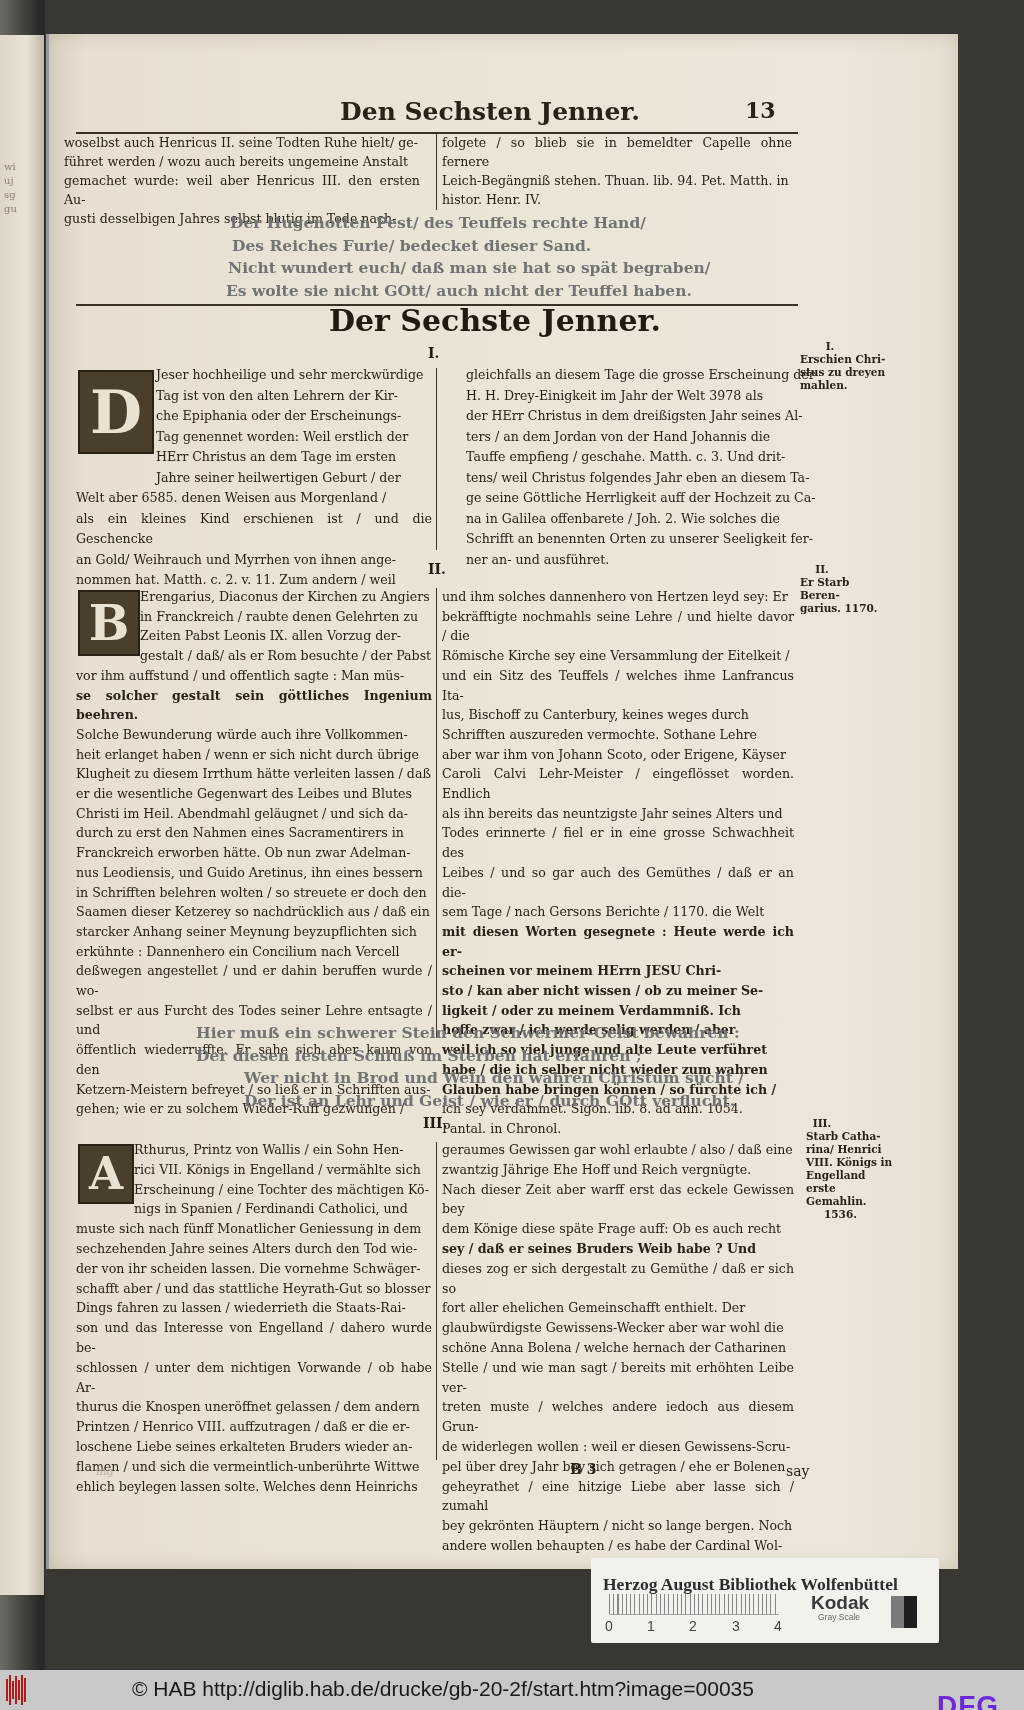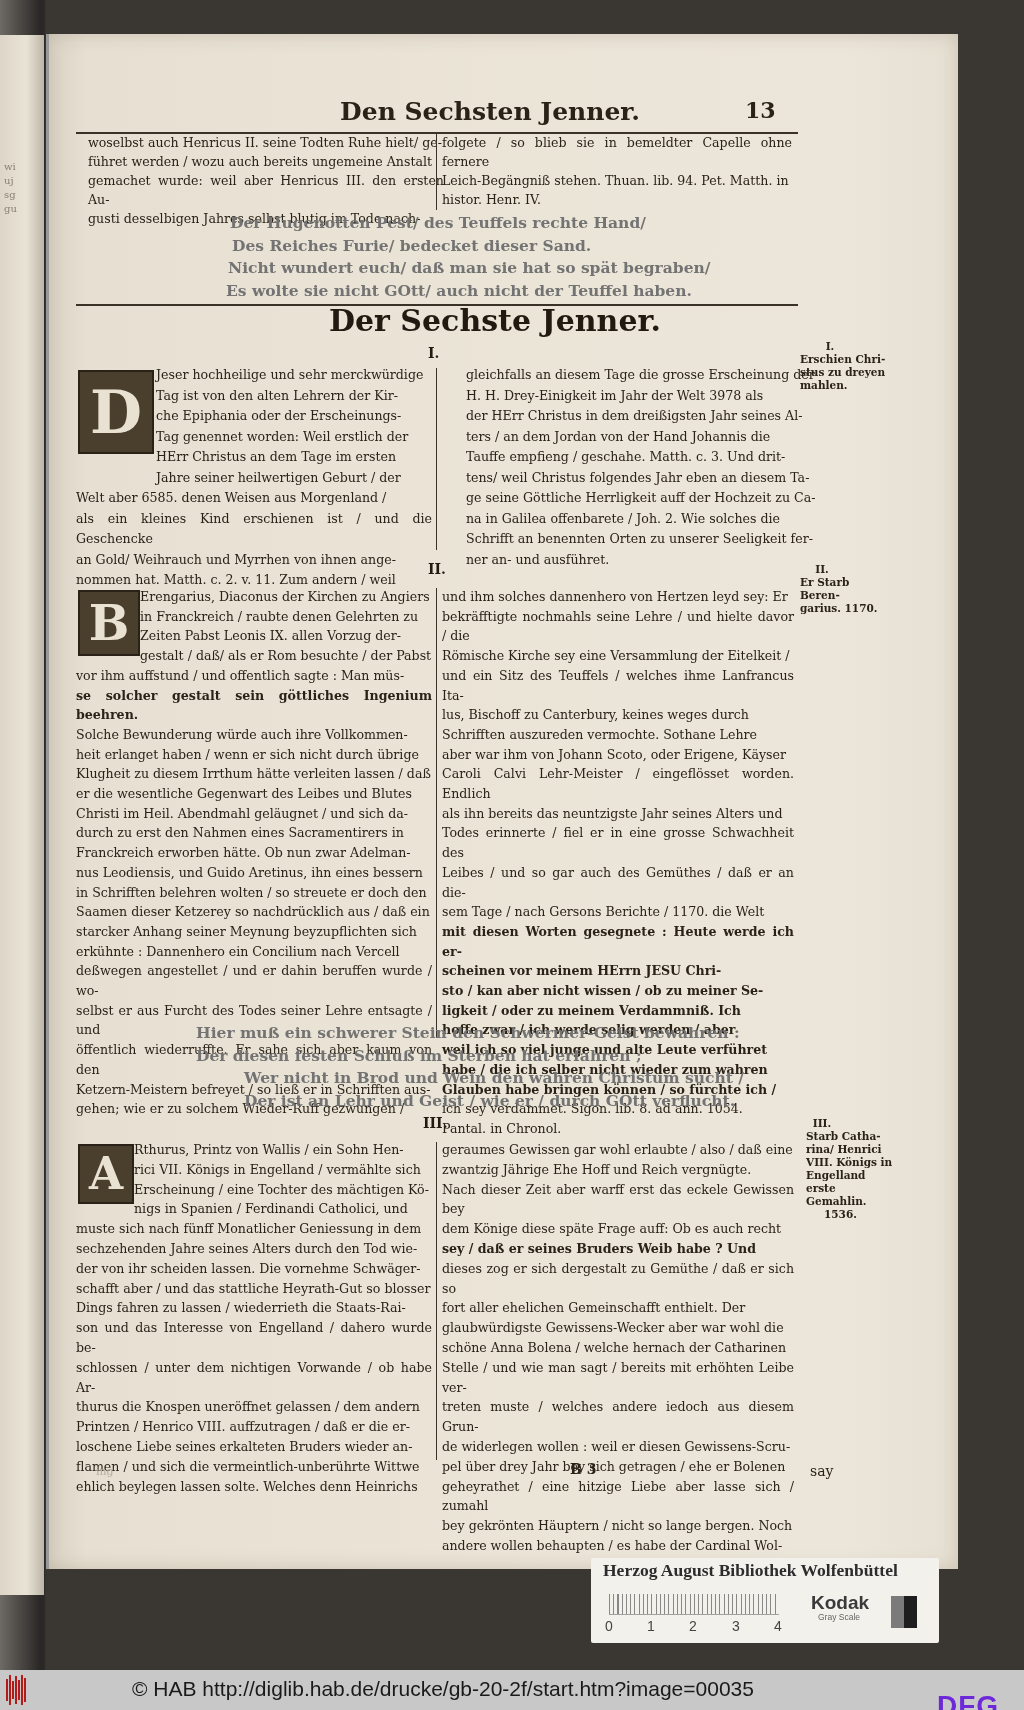--- a/index.html
+++ b/index.html
@@ -17,21 +17,21 @@
   .col p { margin:0; }
   .vline { position:absolute; width:1px; background:#3a3226; }
   .poem { position:absolute; font-size:15.5px; line-height:22.5px; font-weight:bold; color:#737373; }
   .poem div { white-space:nowrap; }
   .chaptitle { left:300px; top:303px; width:390px; text-align:center; font-size:30px; font-weight:bold; color:#221a10; }
   .secnum { position:absolute; font-size:14px; font-weight:bold; color:#221a10; }
   .margin { position:absolute; font-size:10.5px; line-height:13px; font-weight:bold; color:#2a2217; }
   .dropcap { position:absolute; background:#4a3e2c; color:#e9e2d2; font-weight:bold; text-align:center; font-family:"DejaVu Serif", serif; border:2px solid #2a2217; }
   .catch { position:absolute; font-size:14px; color:#2a2217;margin-top:18px; }
   .hab-card { position:absolute; left:591px; top:1558px; width:348px; height:85px; background:#f3f1ec; border-radius:2px; }
-  .hab-title { position:absolute; left:12px; top:2px; font-family:"Liberation Serif", serif; font-weight:bold; font-size:17.5px; color:#2c2c2c; white-space:nowrap; }
+  .hab-title { position:absolute; left:12px; top:16px; font-family:"Liberation Serif", serif; font-weight:bold; font-size:17.5px; color:#2c2c2c; white-space:nowrap; }
   .ruler { position:absolute; left:18px; top:36px; width:170px; height:20px; border-bottom:1px solid #888;
      background: repeating-linear-gradient(90deg,#666 0 1px,transparent 1px 4.25px); opacity:.75; }
   .ruler-nums { position:absolute; left:14px; top:60px; width:190px; font-family:"Liberation Sans", sans-serif; font-size:14px; color:#444; }
   .ruler-nums span { position:absolute; }
   .kodak { position:absolute; left:220px; top:34px; font-family:"Liberation Sans", sans-serif; font-weight:bold; font-size:19px; color:#3a3a3a; }
   .gray { position:absolute; left:227px; top:54px; font-family:"Liberation Sans", sans-serif; font-size:8.5px; color:#666; }
   .swatch-a { position:absolute; left:300px; top:38px; width:13px; height:32px; background:#7b7b7b; }
   .swatch-b { position:absolute; left:313px; top:38px; width:13px; height:32px; background:#1e1e1e; }
   .footer { position:absolute; left:0; top:1670px; width:1024px; height:40px; background:#c8c8c8; }
   .footer-text { position:absolute; left:132px; top:7px; font-family:"Liberation Sans", sans-serif; font-size:21px; color:#1a1a1a; white-space:nowrap; }
@@ -47,21 +47,21 @@
   <div class="frag" style="top:125px">wi<br>uj<br>sg<br>gu</div>
 </div>
 
 <div class="page"></div>
 <div class="gutter"></div>
 
 <div class="txt runhead">Den Sechsten Jenner.</div>
 <div class="txt pageno">13</div>
 <div class="rule" style="left:76px;top:132px;width:722px;"></div>
 
-<div class="col" style="left:88px;top:133px;width:356px;line-height:19px;">
+<div class="col" style="left:64px;top:133px;width:356px;line-height:19px;">
   <p>woselbst auch Henricus II. seine Todten Ruhe hielt/ ge-</p>
   <p>führet werden / wozu auch bereits ungemeine Anstalt</p>
   <p>gemachet wurde: weil aber Henricus III. den ersten Au-</p>
   <p>gusti desselbigen Jahres selbst blutig im Tode nach-</p>
 </div>
 <div class="vline" style="left:436px;top:134px;height:76px;"></div>
 <div class="col" style="left:442px;top:133px;width:350px;line-height:19px;">
   <p>folgete / so blieb sie in bemeldter Capelle ohne fernere</p>
   <p>Leich-Begängniß stehen. Thuan. lib. 94. Pet. Matth. in</p>
   <p>histor. Henr. IV.</p>
@@ -217,21 +217,21 @@
   <div style="text-align:center;width:32px">III.</div>
   <div>Starb Catha-</div>
   <div>rina/ Henrici</div>
   <div>VIII. Königs in</div>
   <div>Engelland erste</div>
   <div>Gemahlin.</div>
   <div style="padding-left:18px">1536.</div>
 </div>
 
 <div class="catch" style="left:570px;top:1443px;font-weight:bold;">B 3</div>
-<div class="catch" style="left:810px;top:1445px;">say</div>
+<div class="catch" style="left:786px;top:1445px;">say</div>
 <div class="catch" style="left:96px;top:1447px;font-size:11px;color:#b5ad9d;">ing</div>
 
 <div class="hab-card">
   <div class="hab-title">Herzog August Bibliothek Wolfenbüttel</div>
   <div class="ruler"></div>
   <div class="ruler-nums">
     <span style="left:0px">0</span>
     <span style="left:42px">1</span>
     <span style="left:84px">2</span>
     <span style="left:127px">3</span>

